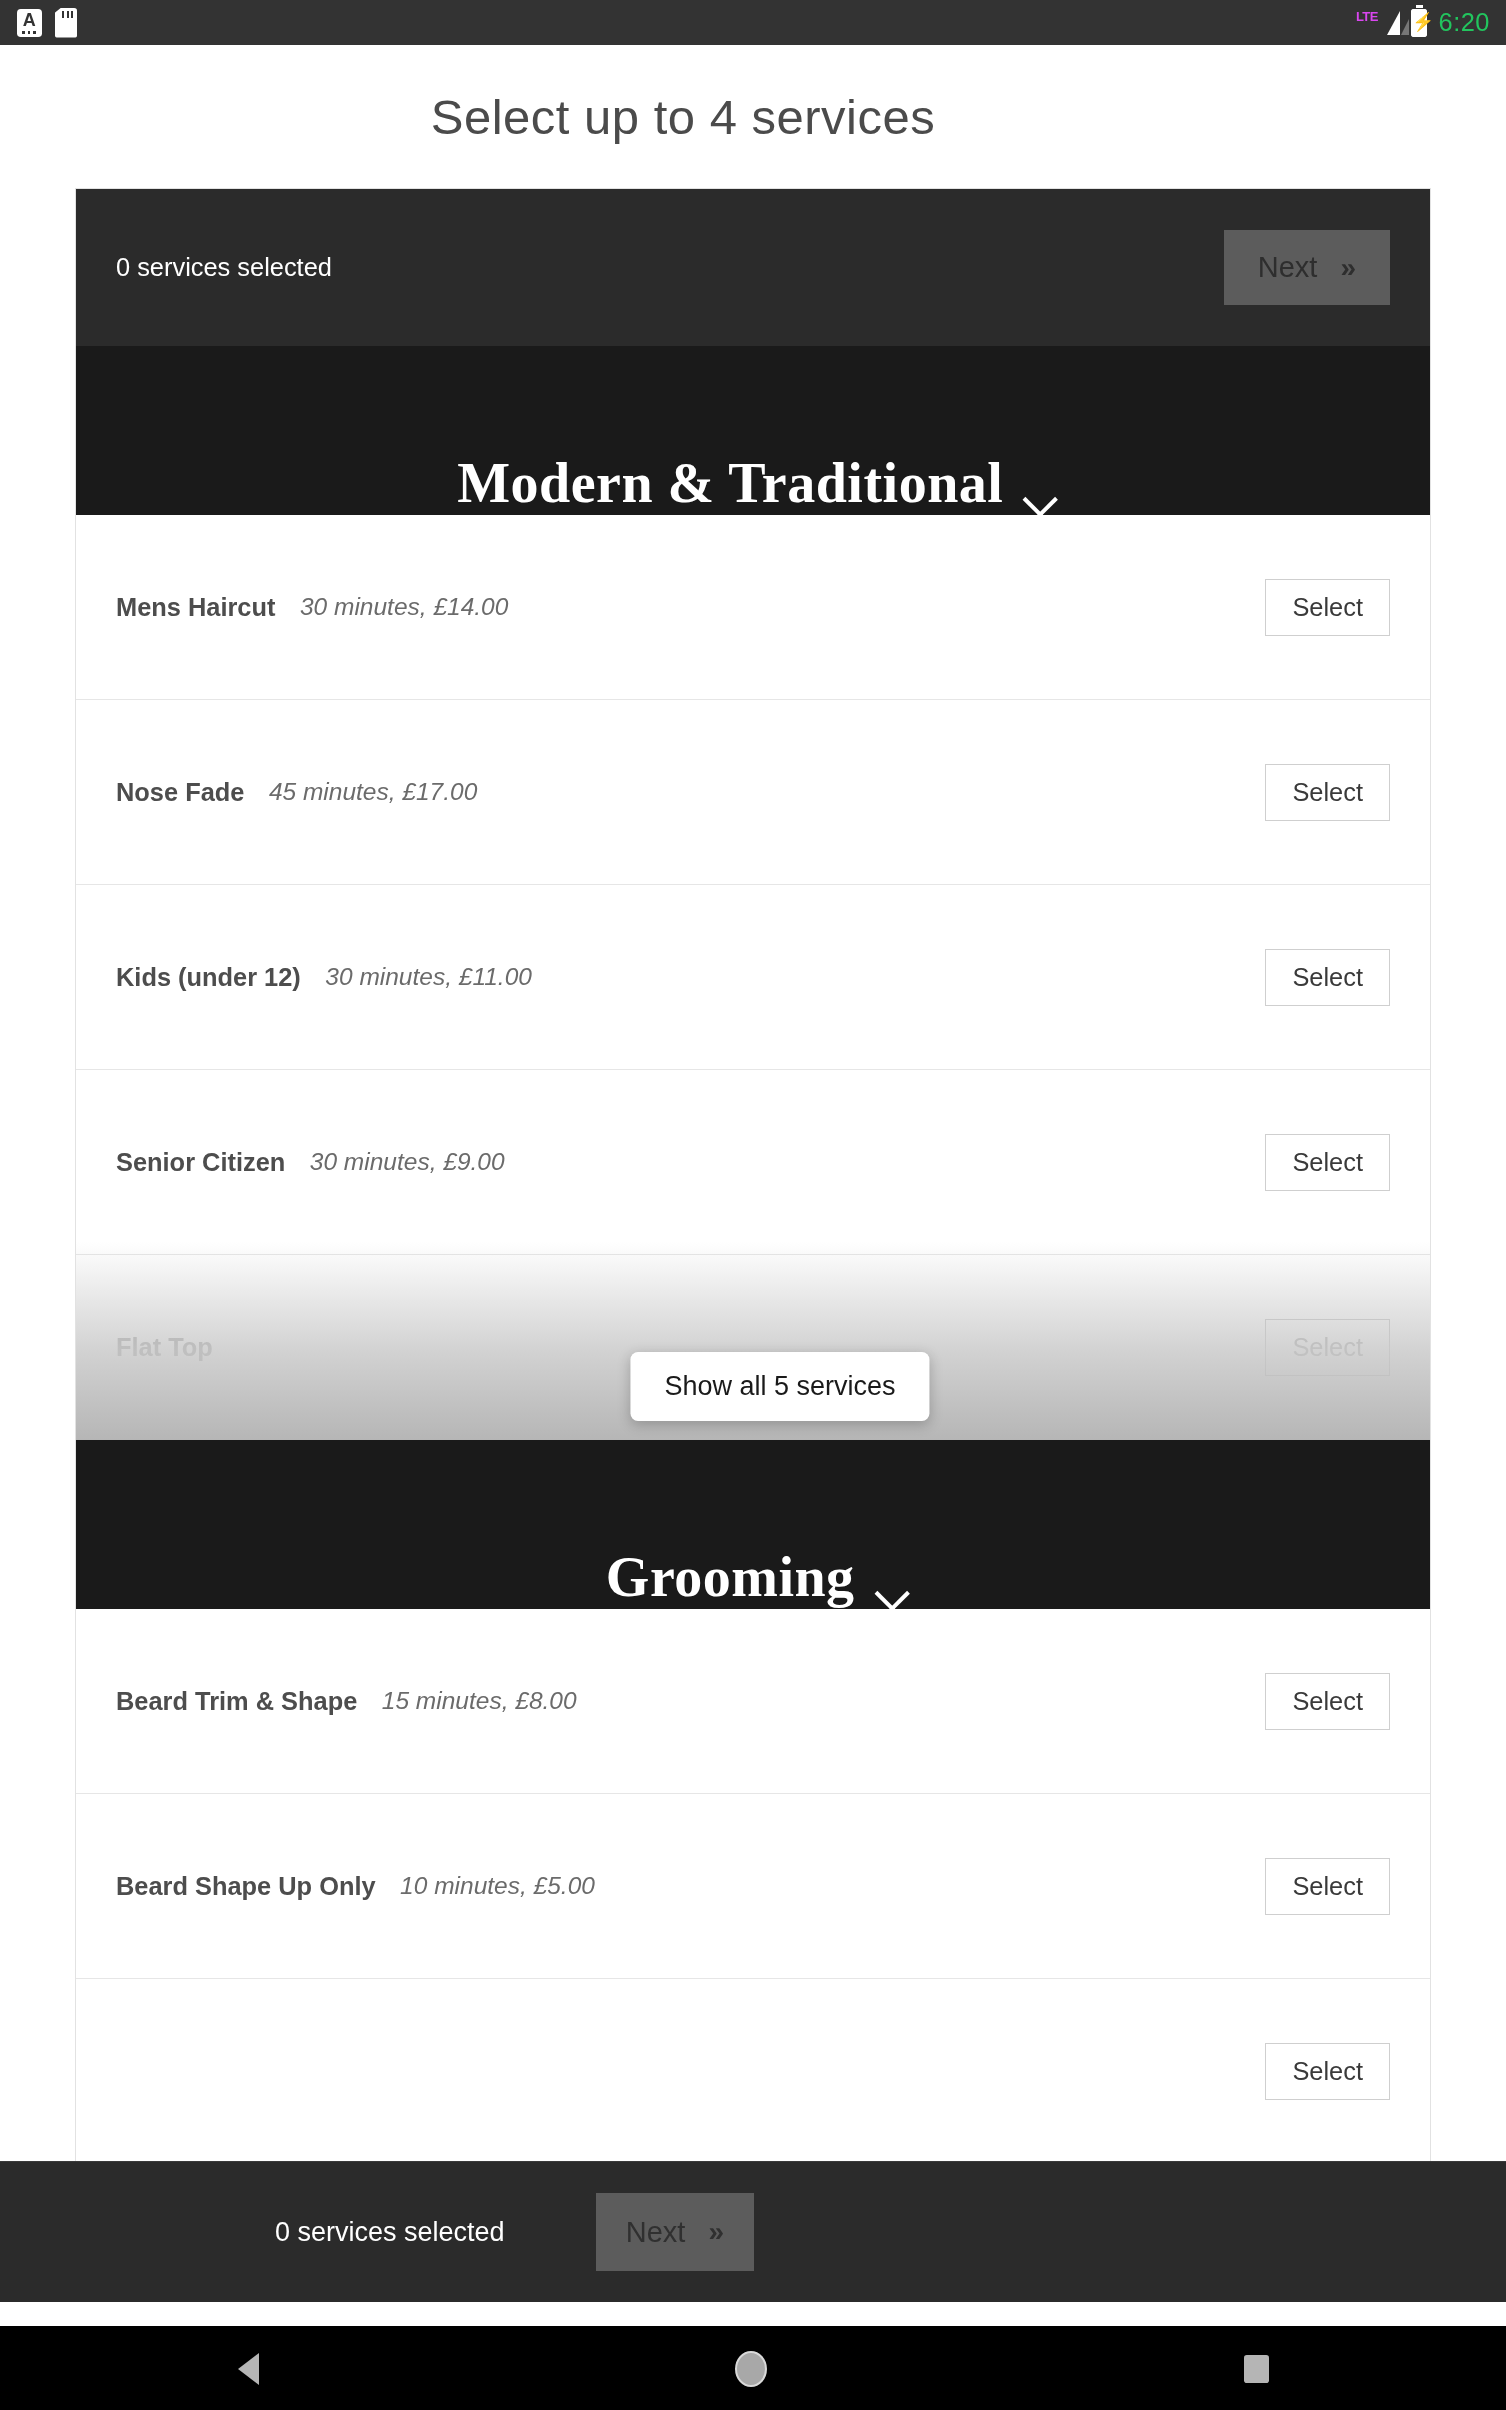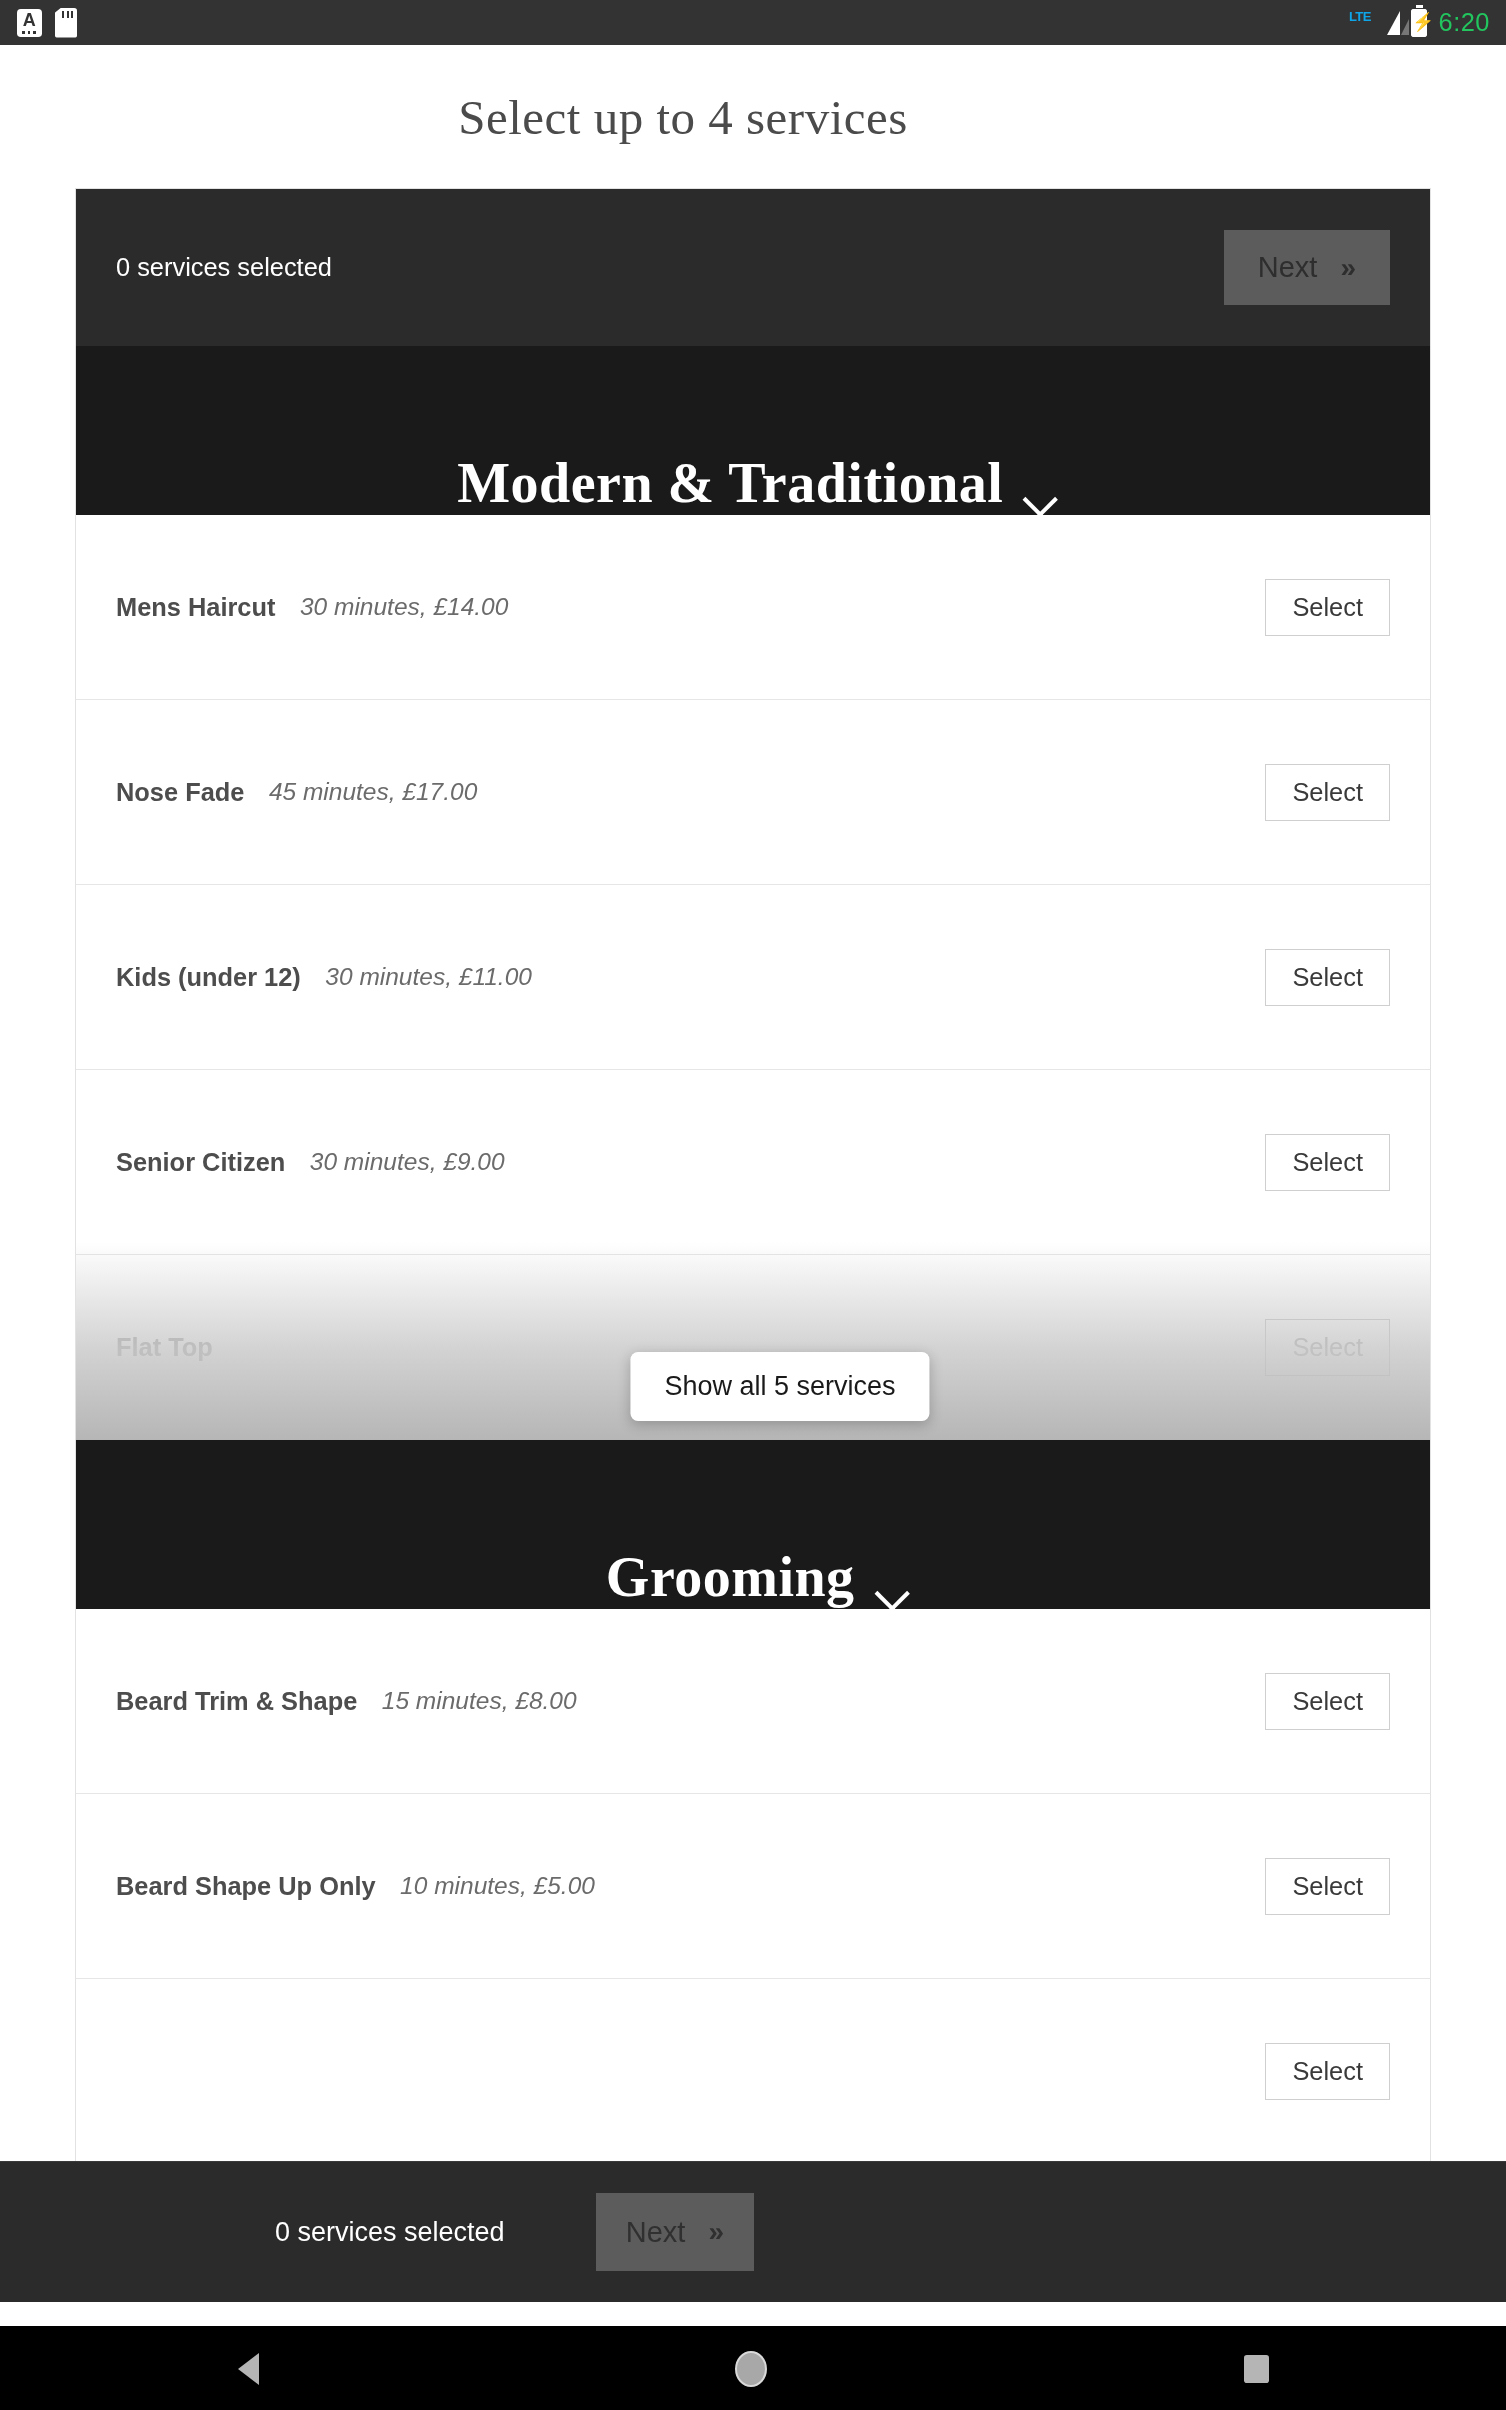--- a/index.html
+++ b/index.html
@@ -60,22 +60,22 @@
     clip-path: polygon(30% 0, 100% 0, 100% 100%, 0 100%, 0 18%);
   }
   .ico-sd::after {
     content: "";
     position: absolute;
     top: 3.8px; right: 3.8px;
     width: 11.3px; height: 6.6px;
     background: repeating-linear-gradient(to right, #333 0 1.9px, transparent 1.9px 4.7px);
   }
   .ico-lte {
-    display: flex; align-items: flex-end; gap: 16px;
-    color: #0ea5e9;
+    display: flex; align-items: flex-end; gap: 9px;
+    color: #d946ef;
   }
   .lte-text { font-size: 13px; font-weight: bold; letter-spacing: -0.5px; line-height: 1; margin-bottom: 11.3px; }
   .sig-tri {
     width: 0; height: 0;
     border-left: 13px solid transparent;
     border-bottom: 24.5px solid #ffffff;
     position: relative;
   }
   .sig-tri::after {
     content: "";
@@ -114,21 +114,21 @@
     font-weight: normal;
     letter-spacing: 0.5px;
   }
 
   
   #page-title {
     position: absolute;
     top: 89px; left: 0;
     width: 1366px;
     text-align: center;
-    font-family: Liberation Serif, serif;
+    font-family: Liberation Sans, sans-serif;
     font-size: 49px;
     color: #4b4b4b;
     letter-spacing: 0.5px;
   }
 
   
   #card {
     position: absolute;
     top: 188px;
     left: 75px;

